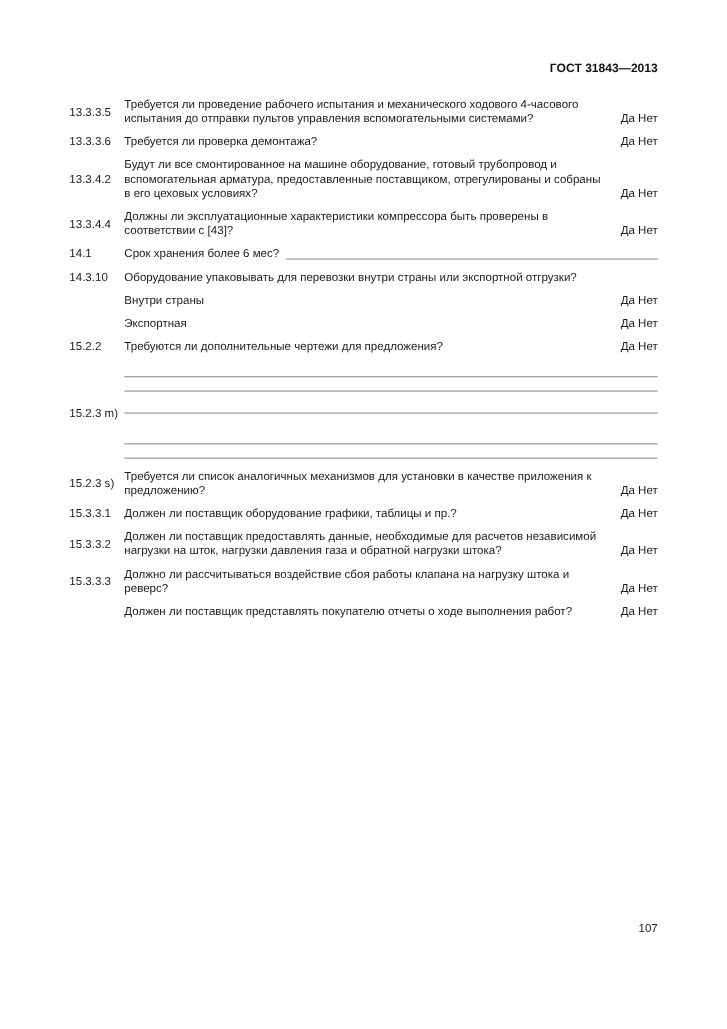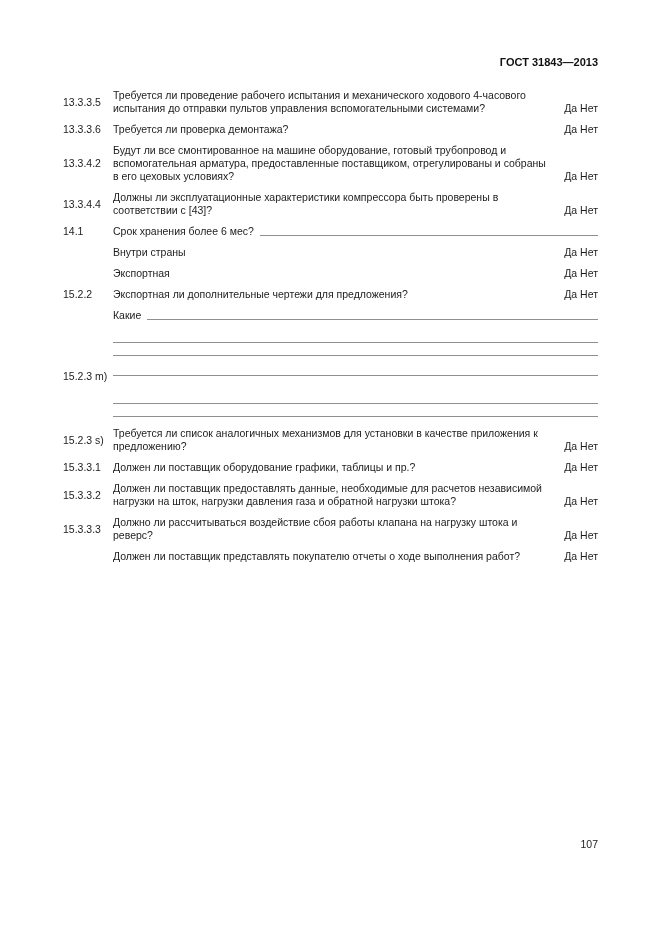--- a/index.html
+++ b/index.html
@@ -104,52 +104,51 @@
     </div>
 
     <div class="row text-nowrap">
       <div class="num">14.1</div>
       <div class="body">
         <div class="text">Срок хранения более 6 мес?</div>
         <div class="fill-line"></div>
       </div>
     </div>
 
+    <div class="row mt-6">
+      <div class="num">14.3.10</div>
+      <div class="body">
+        <div class="text">Оборудование упаковывать для перевозки внутри страны или экспортной отгрузки?</div>
+      </div>
+    </div>
 
     <div class="row mt-6">
       <div class="num"></div>
       <div class="body">
         <div class="text">Внутри страны</div>
         <div class="answer">Да Нет</div>
       </div>
     </div>
 
     <div class="row">
       <div class="num"></div>
       <div class="body">
         <div class="text">Экспортная</div>
         <div class="answer">Да Нет</div>
       </div>
     </div>
 
     <div class="row">
       <div class="num">15.2.2</div>
       <div class="body">
-        <div class="text">Экспортная ли дополнительные чертежи для предложения?</div>
-        <div class="answer">Да Нет</div>
-      </div>
-    </div>
-
-    <div class="row text-nowrap">
-      <div class="num"></div>
-      <div class="body">
-        <div class="text">Какие</div>
-        <div class="fill-line"></div>
-      </div>
-    </div>
+        <div class="text">Требуются ли дополнительные чертежи для предложения?</div>
+        <div class="answer">Да Нет</div>
+      </div>
+    </div>
+
 
     <div class="blank-group">
       <div class="blank-line"></div>
       <div class="blank-line"></div>
     </div>
 
     <div class="row text-nowrap mt-14">
       <div class="num">15.2.3 m)</div>
       <div class="body">
         <div class="fill-line"></div>

